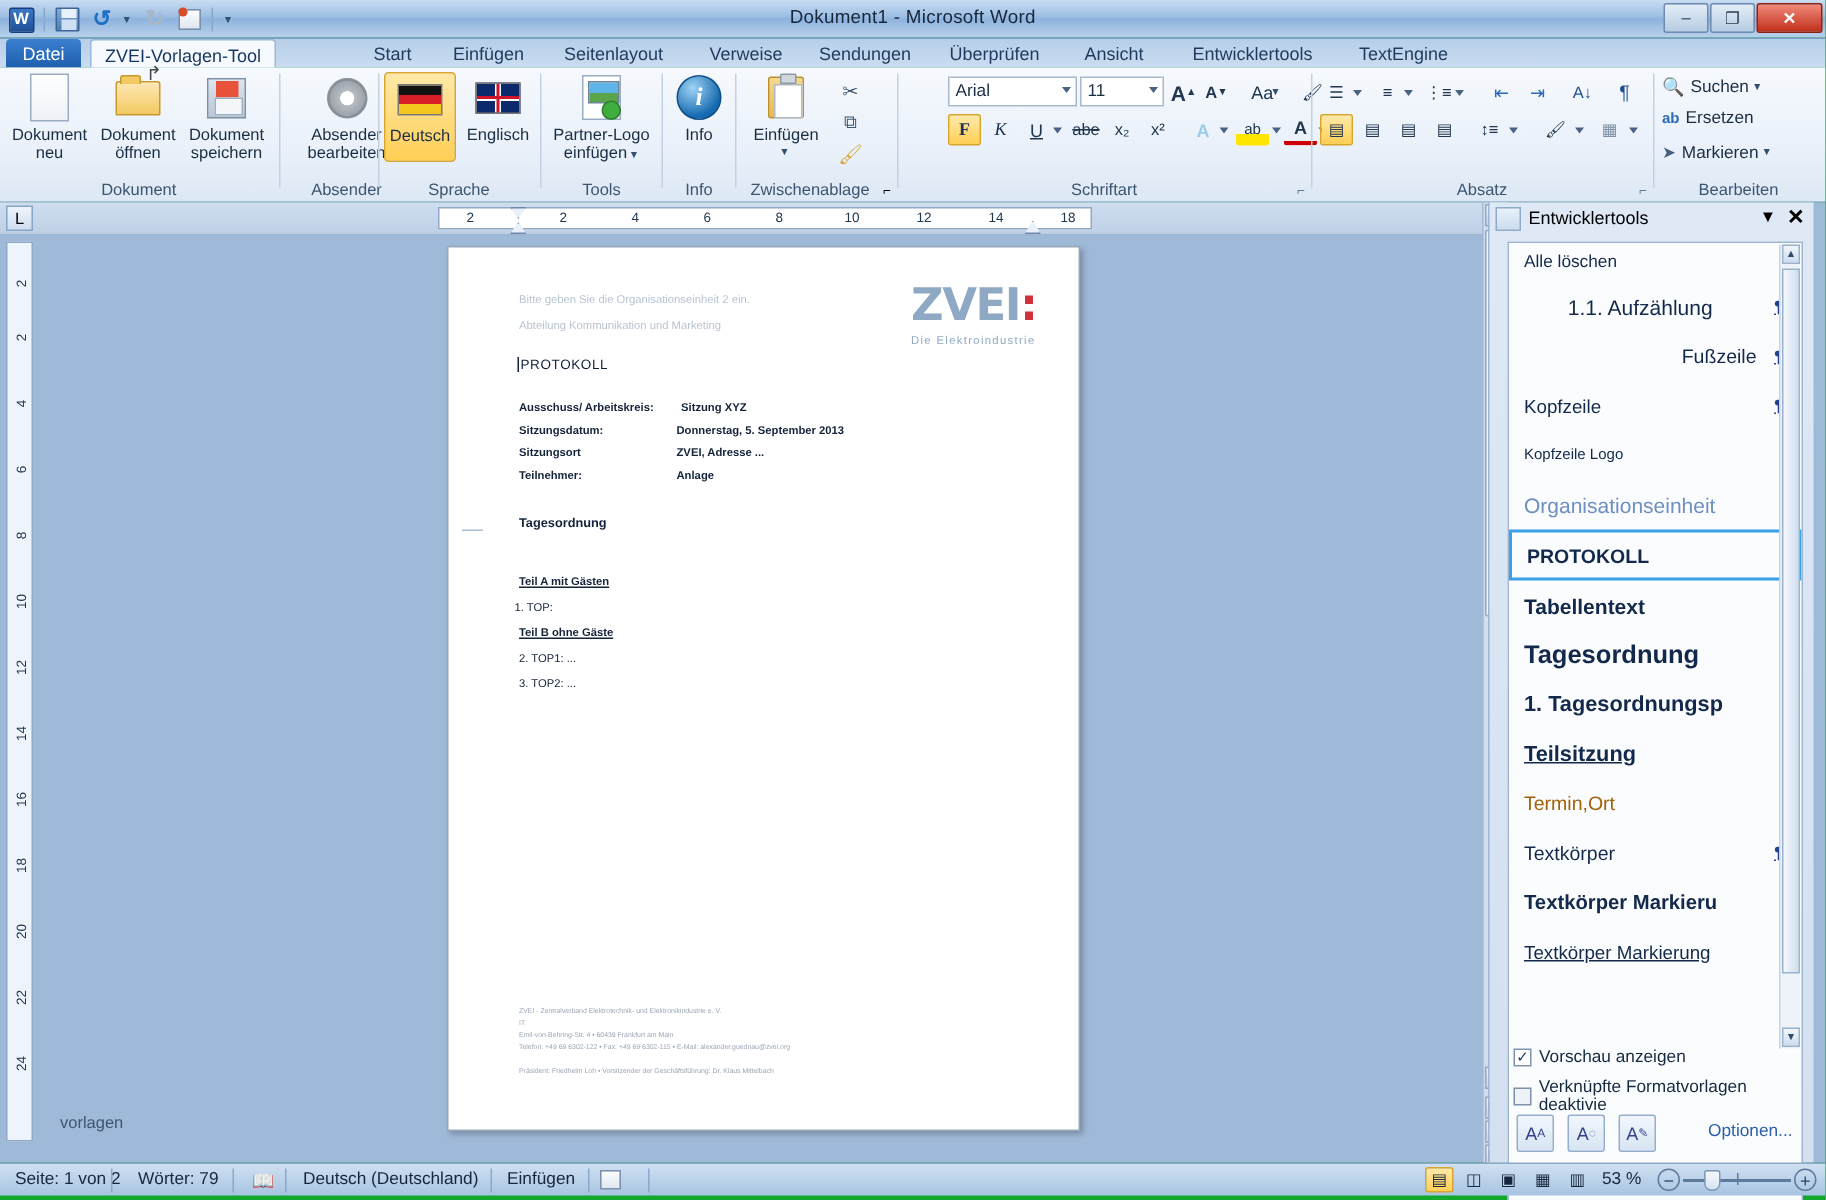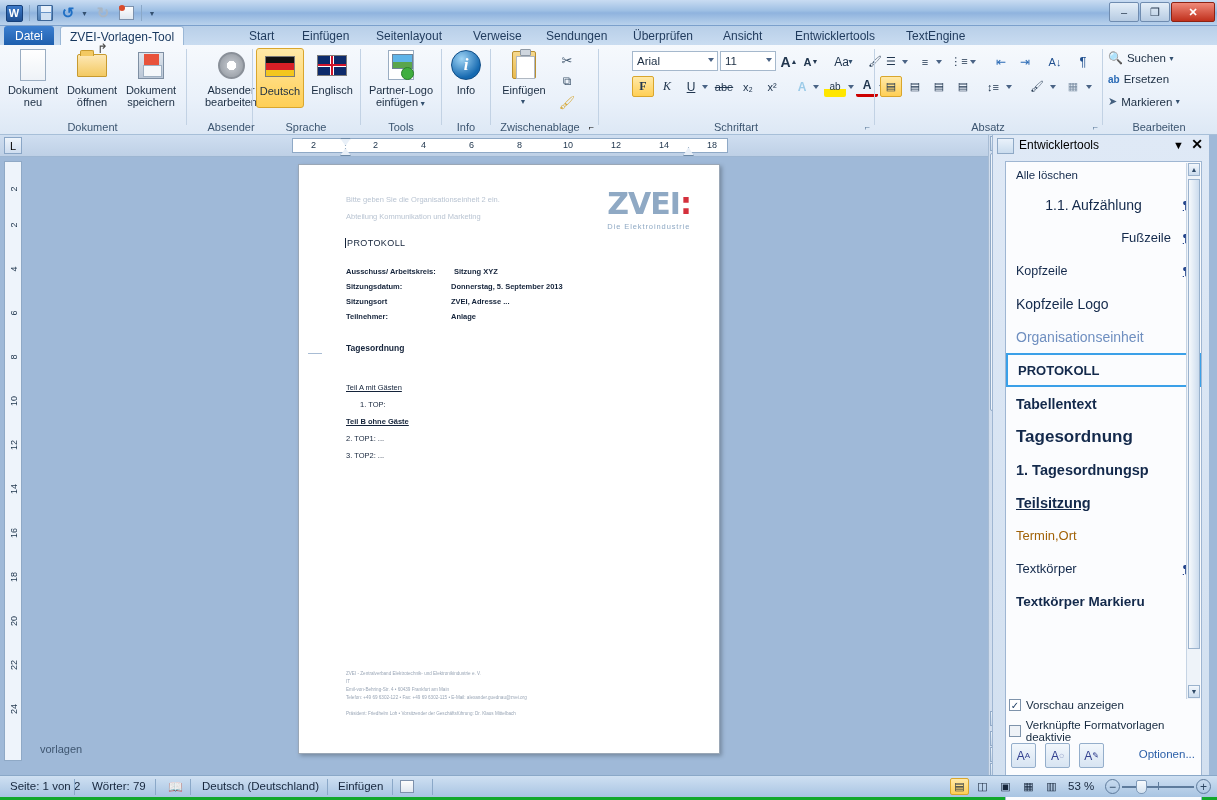--- a/index.html
+++ b/index.html
@@ -228,20 +228,21 @@
           <span class="redo-ico">↻</span>
         </div>
       <div class="qbtn">
           <div class="print-ico"></div>
         </div>
       <div class="qat-sep"></div>
       <div class="qbtn" style="width:12px">
           <span class="tiny-caret">▼</span>
         </div>
     </div>
+    <div id="wintitle">Dokument1  -  Microsoft Word</div>
     <div id="winbtns">
       <div class="winbtn">–</div>
       <div class="winbtn">❐</div>
       <div class="winbtn close">✕</div>
     </div>
   </div>
 
   <div id="tabsbar">
     <div class="tab file" style="left:4px;width:50px;text-align:center">Datei</div>
     <div class="tab active" style="left:60px;">ZVEI-Vorlagen-Tool</div>
@@ -516,22 +517,22 @@
         <div class="doc-line" style="left:47px;top:117px;font-size:7.5px;font-weight:bold;color:#14233a">Sitzungsdatum:</div>
         <div class="doc-line" style="left:152px;top:117px;font-size:7.5px;font-weight:bold;color:#14233a">Donnerstag, 5. September 2013</div>
         <div class="doc-line" style="left:47px;top:132px;font-size:7.5px;font-weight:bold;color:#14233a">Sitzungsort</div>
         <div class="doc-line" style="left:152px;top:132px;font-size:7.5px;font-weight:bold;color:#14233a">ZVEI, Adresse ...</div>
         <div class="doc-line" style="left:47px;top:147px;font-size:7.5px;font-weight:bold;color:#14233a">Teilnehmer:</div>
         <div class="doc-line" style="left:152px;top:147px;font-size:7.5px;font-weight:bold;color:#14233a">Anlage</div>
 
         <div style="position:absolute;left:9px;top:188px;width:14px;height:1px;background:#a8bcd4"></div>
         <div class="doc-line" style="left:47px;top:178px;font-size:8.5px;font-weight:bold;color:#14233a">Tagesordnung</div>
 
-        <div class="doc-line" style="left:47px;top:218px;font-size:7.5px;font-weight:normal;color:#14233a;text-decoration:underline">Teil A mit Gästen</div>
-        <div class="doc-line" style="left:61px;top:235px;font-size:7.5px;color:#14233a">1.   TOP:</div>
+        <div class="doc-line" style="left:47px;top:218px;font-size:7.5px;font-weight:bold;color:#14233a;text-decoration:underline">Teil A mit Gästen</div>
+        <div class="doc-line" style="left:44px;top:235px;font-size:7.5px;color:#14233a">1.   TOP:</div>
         <div class="doc-line" style="left:47px;top:252px;font-size:7.5px;font-weight:bold;color:#14233a;text-decoration:underline">Teil B ohne Gäste</div>
         <div class="doc-line" style="left:47px;top:269px;font-size:7.5px;color:#14233a">2.   TOP1: ...</div>
         <div class="doc-line" style="left:47px;top:286px;font-size:7.5px;color:#14233a">3.   TOP2: ...</div>
 
         <div class="doc-line" style="left:47px;top:505px;font-size:4.6px;color:#9aa6b6;line-height:8px">ZVEI - Zentralverband Elektrotechnik- und Elektronikindustrie e. V.</div>
         <div class="doc-line" style="left:47px;top:513px;font-size:4.6px;color:#9aa6b6;line-height:8px">IT</div>
         <div class="doc-line" style="left:47px;top:521px;font-size:4.6px;color:#9aa6b6;line-height:8px">Emil-von-Behring-Str. 4 • 60439 Frankfurt am Main</div>
         <div class="doc-line" style="left:47px;top:529px;font-size:4.6px;color:#9aa6b6;line-height:8px">Telefon: +49 69 6302-122 • Fax: +49 69 6302-115 • E-Mail: alexander.guednau@zvei.org</div>
         <div class="doc-line" style="left:47px;top:545px;font-size:4.6px;color:#9aa6b6;line-height:8px">Präsident: Friedhelm Loh • Vorsitzender der Geschäftsführung: Dr. Klaus Mittelbach</div>
       </div>
@@ -569,21 +570,21 @@
         </div>
         <div class="srow" style="justify-content:flex-end;padding-right:30px">
           <span style="font-size:13px;color:#13294b">Fußzeile</span>
           <span class="mk" style="text-decoration:underline">¶a</span>
         </div>
         <div class="srow">
           <span style="font-size:12.5px;color:#13294b">Kopfzeile</span>
           <span class="mk" style="text-decoration:underline">¶a</span>
         </div>
         <div class="srow">
-          <span style="font-size:14px;color:#13294b">Kopfzeile Logo</span>
+          <span style="font-size:10px;color:#13294b">Kopfzeile Logo</span>
           <span class="mk">¶</span>
         </div>
         <div class="srow">
           <span style="font-size:14px;color:#6f8fc0">Organisationseinheit</span>
           <span class="mk">¶</span>
         </div>
         <div class="srow sel" style="height:34px">
           <span style="font-size:13px;color:#13294b;font-weight:bold;font-variant:small-caps">PROTOKOLL</span>
           <span class="mk">¶</span>
         </div>
@@ -606,20 +607,24 @@
         <div class="srow">
           <span style="font-size:13px;color:#a16207">Termin,Ort</span>
           <span class="mk">¶</span>
         </div>
         <div class="srow">
           <span style="font-size:13px;color:#13294b">Textkörper</span>
           <span class="mk" style="text-decoration:underline">¶a</span>
         </div>
         <div class="srow">
           <span style="font-size:13.5px;color:#13294b;font-weight:bold">Textkörper Markieru</span>
+          <span class="mk" style="font-weight:normal">a</span>
+        </div>
+        <div class="srow">
+          <span style="font-size:12.5px;color:#13294b;text-decoration:underline">Textkörper Markierung</span>
           <span class="mk" style="font-weight:normal">a</span>
         </div>
 
         <div id="slistscroll">
           <div style="position:absolute;left:1px;top:0;width:12px;height:13px;background:linear-gradient(to bottom,#f2f7fc,#ccdcee);border:1px solid #9ab2cd;display:flex;align-items:center;justify-content:center;font-size:7px;color:#2f4a68">▲</div>
           <div id="slistthumb"></div>
           <div style="position:absolute;left:1px;top:522px;width:12px;height:13px;background:linear-gradient(to bottom,#f2f7fc,#ccdcee);border:1px solid #9ab2cd;display:flex;align-items:center;justify-content:center;font-size:7px;color:#2f4a68">▼</div>
         </div>
       </div>
 

